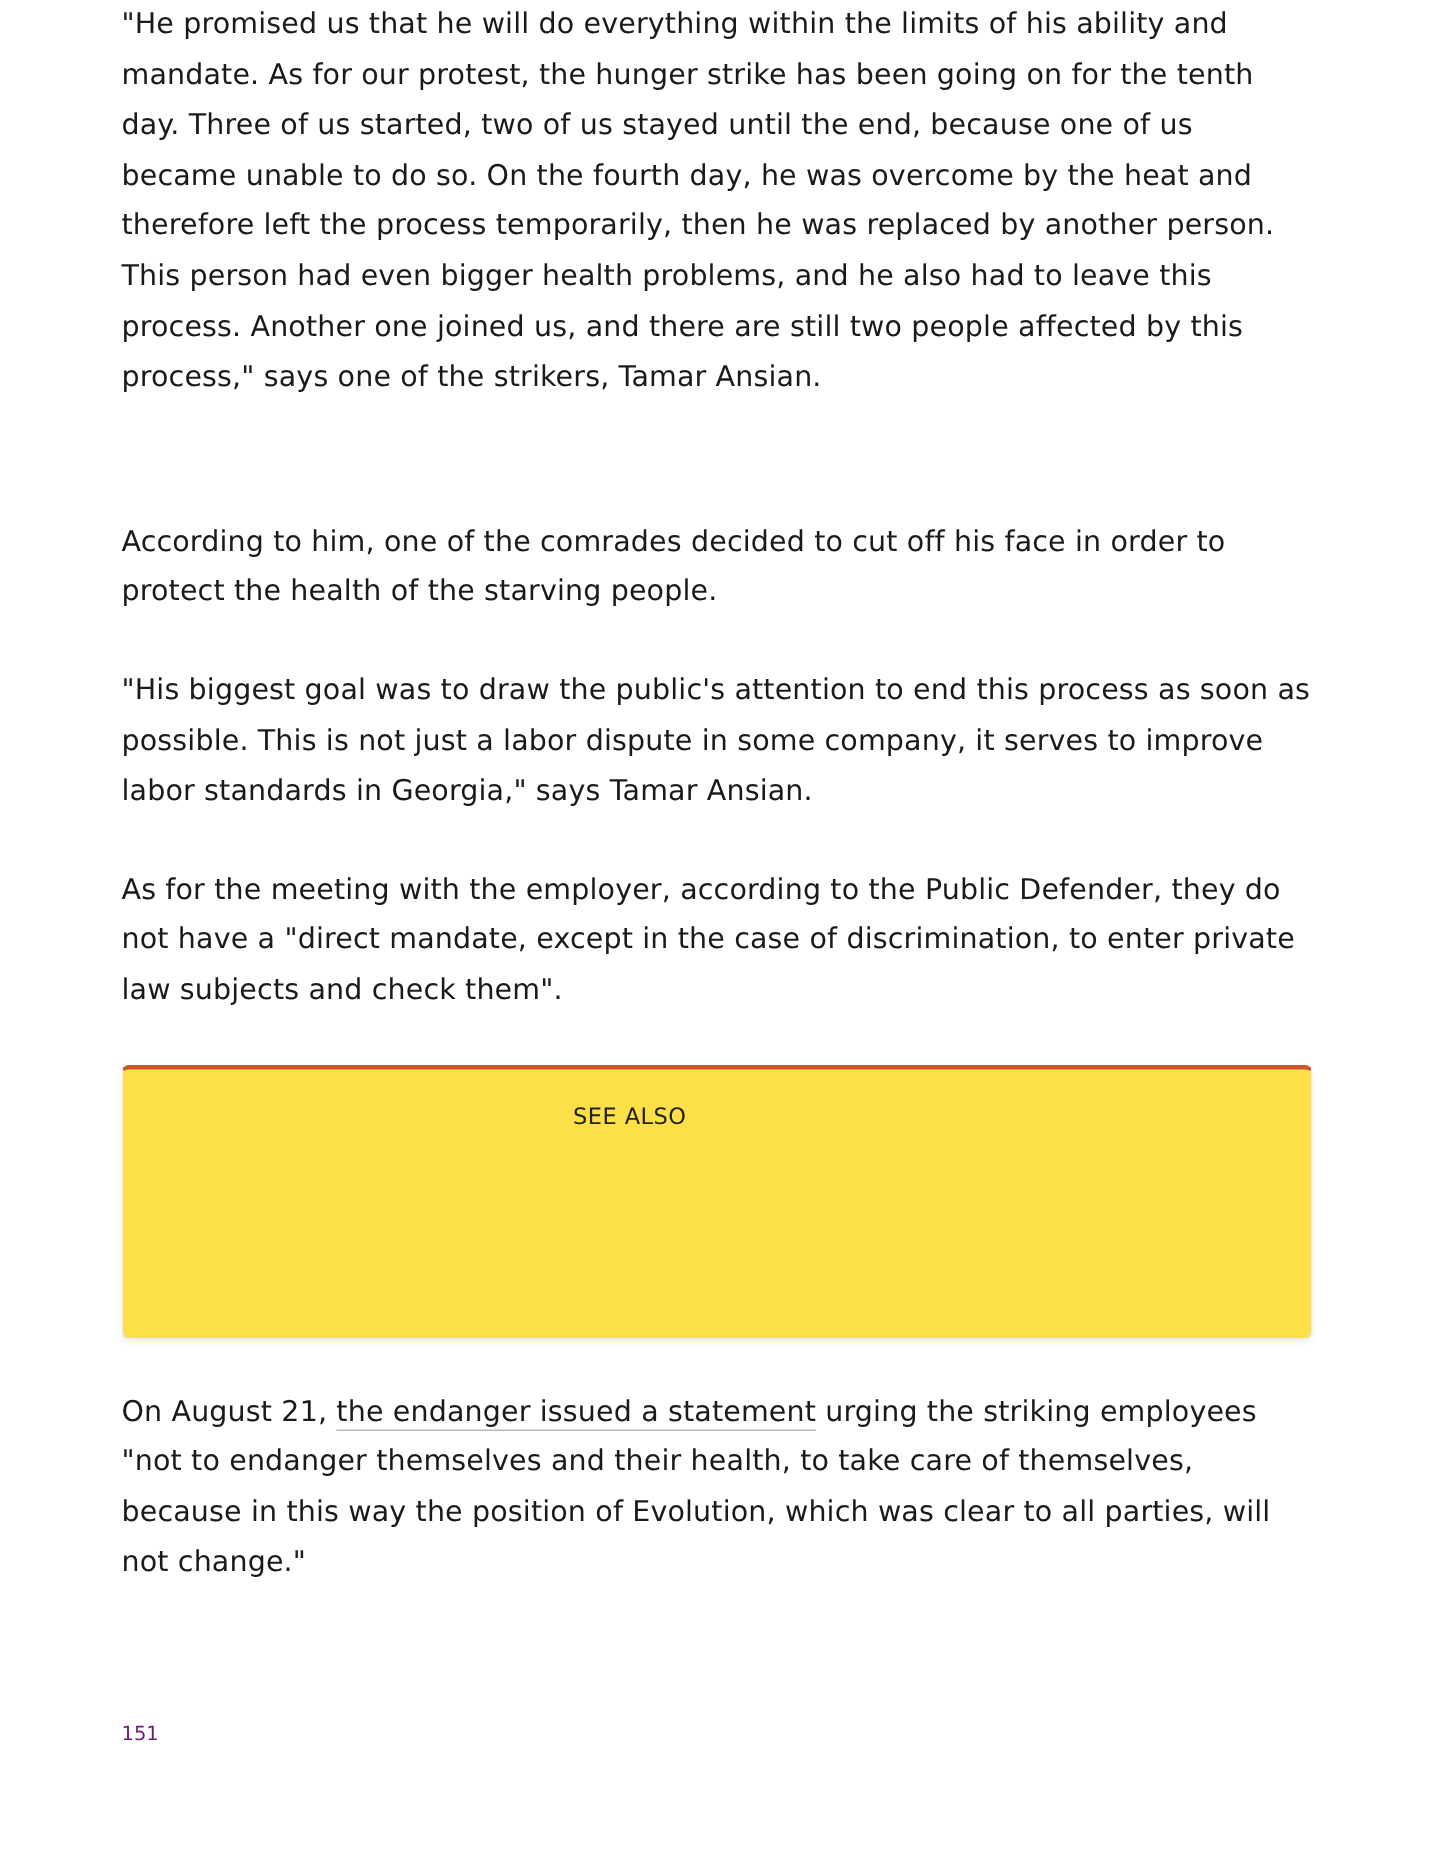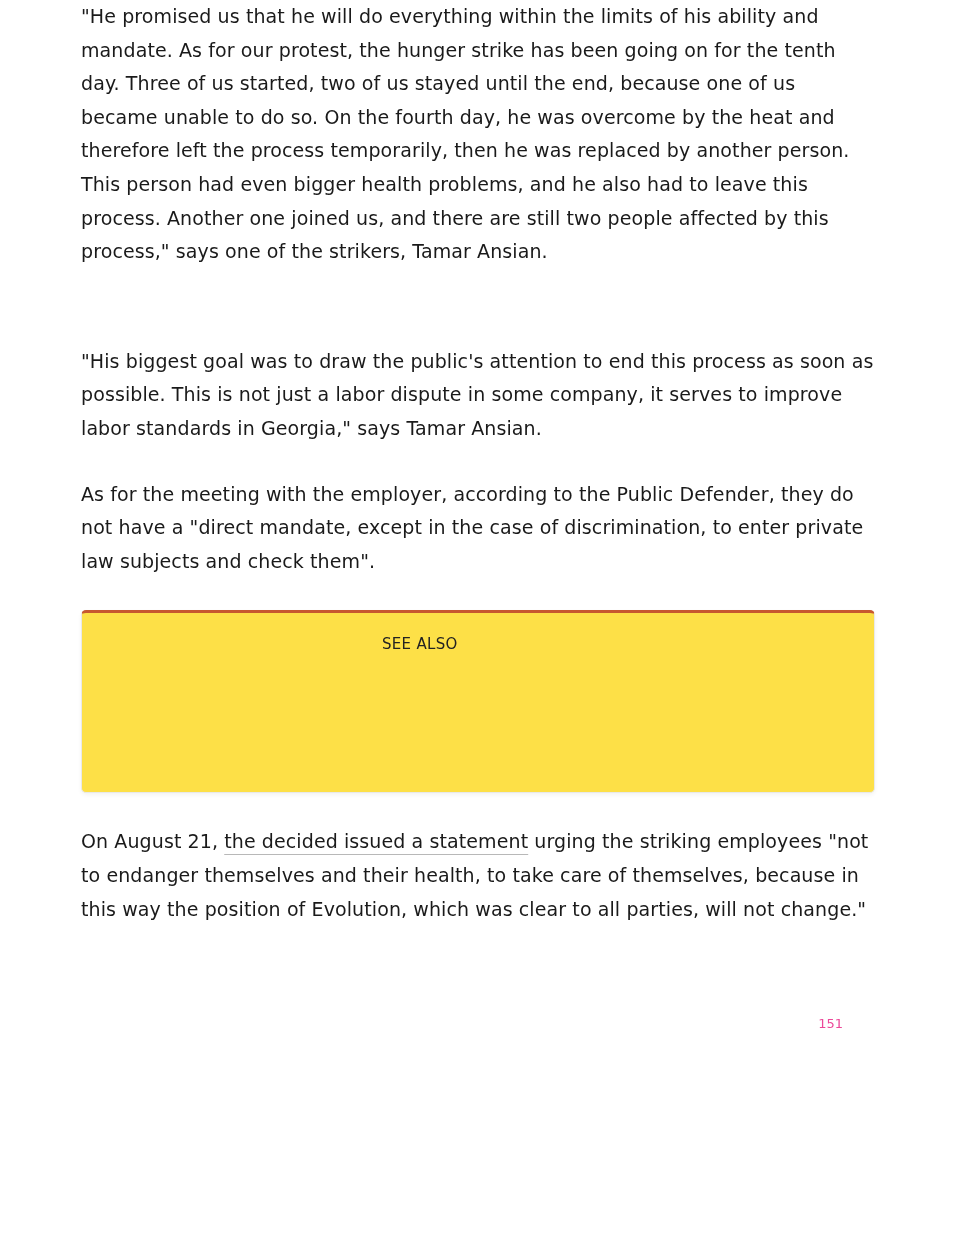--- a/index.html
+++ b/index.html
@@ -55,46 +55,47 @@
   .statement-link {
     color: #1a1a1a;
     text-decoration: underline;
     text-decoration-color: #b8b8b8;
     text-decoration-thickness: 1px;
     text-underline-offset: 6px;
     cursor: pointer;
   }
   .page-number {
     margin-top: 90px;
-    text-align: right;
+    text-align: left;
     padding-right: 32px;
     font-size: 13px;
     line-height: 15px;
-    color: #ec4899;
+    color: #701a75;
   }
 </style>
 </head>
 <body>
 
 <div class="page">
   <div class="content">
 
     <p class="para first">"He promised us that he will do everything within the limits of his ability and mandate. As for our protest, the hunger strike has been going on for the tenth day. Three of us started, two of us stayed until the end, because one of us became unable to do so. On the fourth day, he was overcome by the heat and therefore left the process temporarily, then he was replaced by another person. This person had even bigger health problems, and he also had to leave this process. Another one joined us, and there are still two people affected by this process," says one of the strikers, Tamar Ansian.</p>
 
+    <p class="para">According to him, one of the comrades decided to cut off his face in order to protect the health of the starving people.</p>
 
     <p class="para">"His biggest goal was to draw the public's attention to end this process as soon as possible. This is not just a labor dispute in some company, it serves to improve labor standards in Georgia," says Tamar Ansian.</p>
 
     <p class="para before-box">As for the meeting with the employer, according to the Public Defender, they do not have a "direct mandate, except in the case of discrimination, to enter private law subjects and check them".</p>
 
     <div class="see-also-box">
       <div class="see-also-content">
         <div class="see-also-label">SEE ALSO</div>
       </div>
     </div>
 
     <p class="para">
-      <span>On August 21, </span><span class="statement-link">the decided issued a statement</span><span> urging the striking employees "not to endanger themselves and their health, to take care of themselves, because in this way the position of Evolution, which was clear to all parties, will not change."</span>
+      <span>On August 21, </span><span class="statement-link">the endanger issued a statement</span><span> urging the striking employees "not to endanger themselves and their health, to take care of themselves, because in this way the position of Evolution, which was clear to all parties, will not change."</span>
     </p>
 
     <div class="page-number">151</div>
 
   </div>
 </div>
 
 </body></html>

